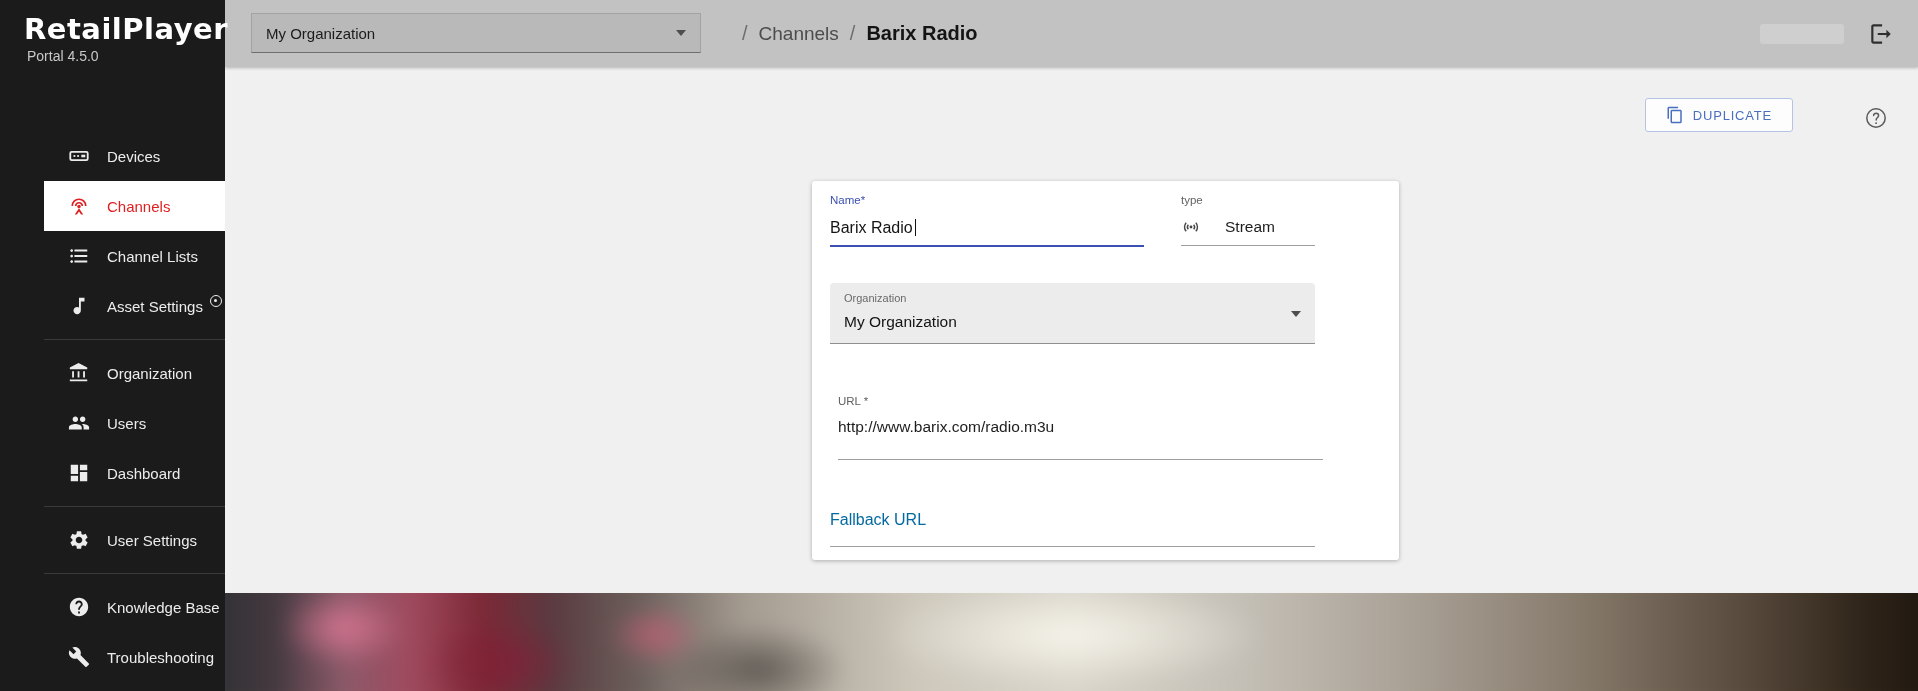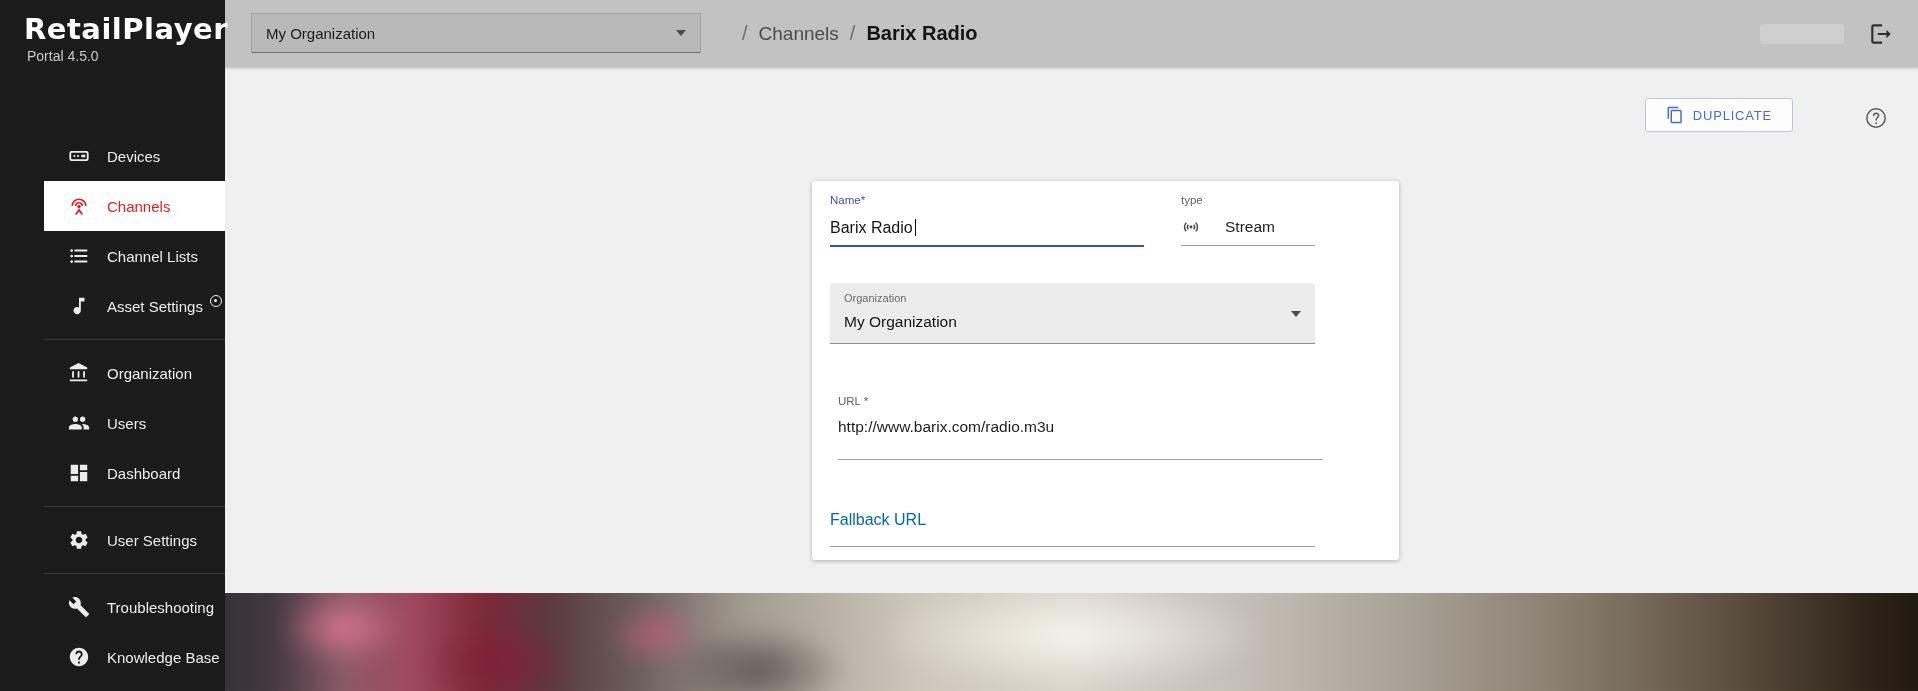--- a/index.html
+++ b/index.html
@@ -202,33 +202,33 @@
           </svg>
       </span>
       <span class="label">User Settings</span>
     </div>
 
     <div class="divider"></div>
 
     <div class="item">
       <span class="icon">
         <svg viewBox="0 0 24 24" fill="currentColor">
+            <path d="M12 2C6.48 2 2 6.48 2 12s4.48 10 10 10 10-4.48 10-10S17.52 2 12 2zm1 17h-2v-2h2v2zm2.07-7.75l-.9.92C13.45 12.9 13 13.5 13 15h-2v-.5c0-1.1.45-2.1 1.17-2.83l1.24-1.26c.37-.36.59-.86.59-1.41 0-1.1-.9-2-2-2s-2 .9-2 2H8c0-2.21 1.79-4 4-4s4 1.79 4 4c0 .88-.36 1.68-.93 2.25z"></path>
+          </svg>
+      </span>
+      <span class="label">Knowledge Base</span>
+    </div>
+
+    <div class="item">
+      <span class="icon">
+        <svg viewBox="0 0 24 24" fill="currentColor">
             <path d="M22.7 19l-9.1-9.1c.9-2.3.4-5-1.5-6.9-2-2-5-2.4-7.4-1.3L9 6 6 9 1.6 4.7C.4 7.1.9 10.1 2.9 12.1c1.9 1.9 4.6 2.4 6.9 1.5l9.1 9.1c.4.4 1 .4 1.4 0l2.3-2.3c.5-.4.5-1.1.1-1.4z"></path>
           </svg>
       </span>
       <span class="label">Troubleshooting</span>
-    </div>
-
-    <div class="item">
-      <span class="icon">
-        <svg viewBox="0 0 24 24" fill="currentColor">
-            <path d="M12 2C6.48 2 2 6.48 2 12s4.48 10 10 10 10-4.48 10-10S17.52 2 12 2zm1 17h-2v-2h2v2zm2.07-7.75l-.9.92C13.45 12.9 13 13.5 13 15h-2v-.5c0-1.1.45-2.1 1.17-2.83l1.24-1.26c.37-.36.59-.86.59-1.41 0-1.1-.9-2-2-2s-2 .9-2 2H8c0-2.21 1.79-4 4-4s4 1.79 4 4c0 .88-.36 1.68-.93 2.25z"></path>
-          </svg>
-      </span>
-      <span class="label">Knowledge Base</span>
     </div>
 
   </div>
 </nav>
 
 <header class="header">
   <div class="org-select-header">
     <span class="val">My Organization</span>
     <span class="caret-down"></span>
   </div>

